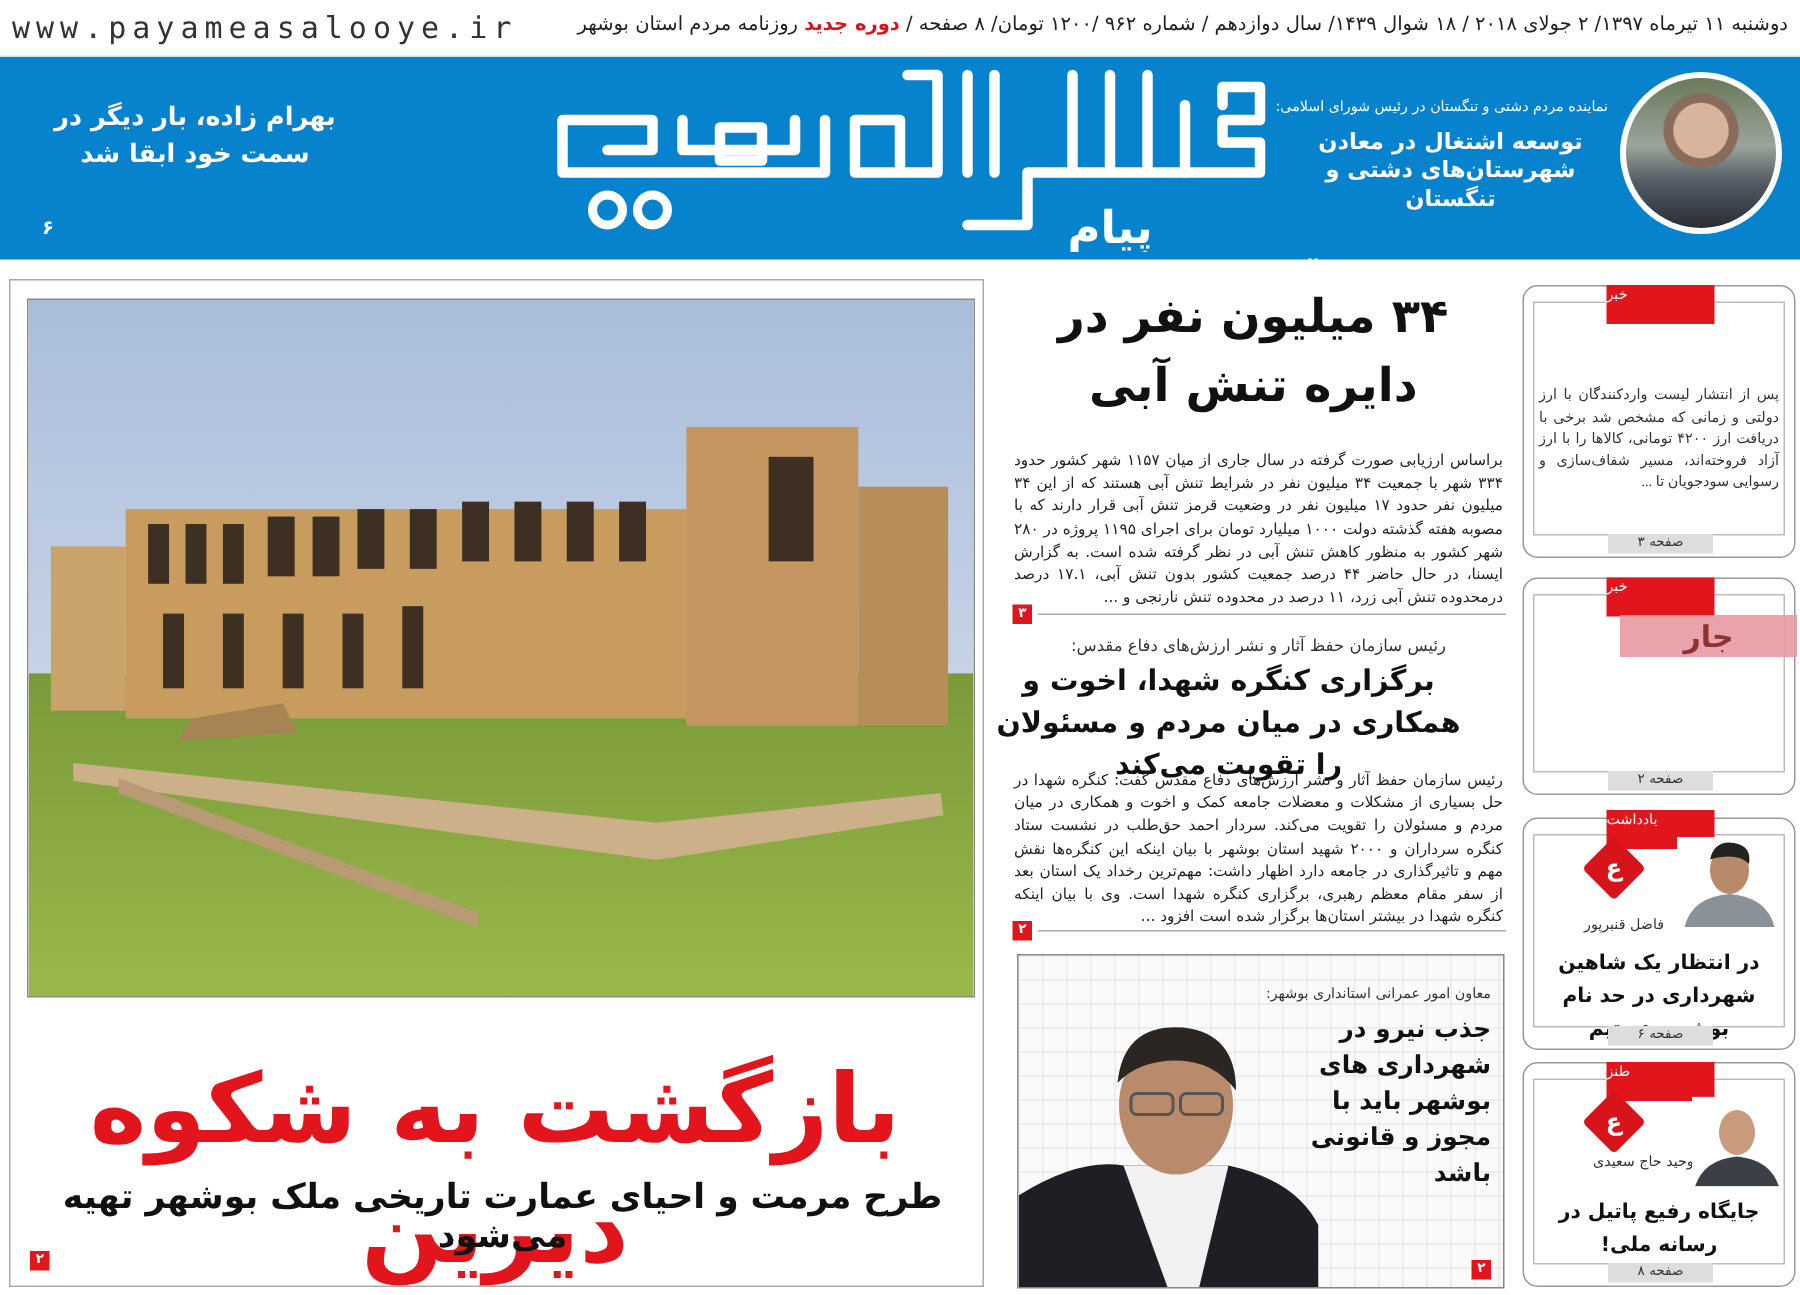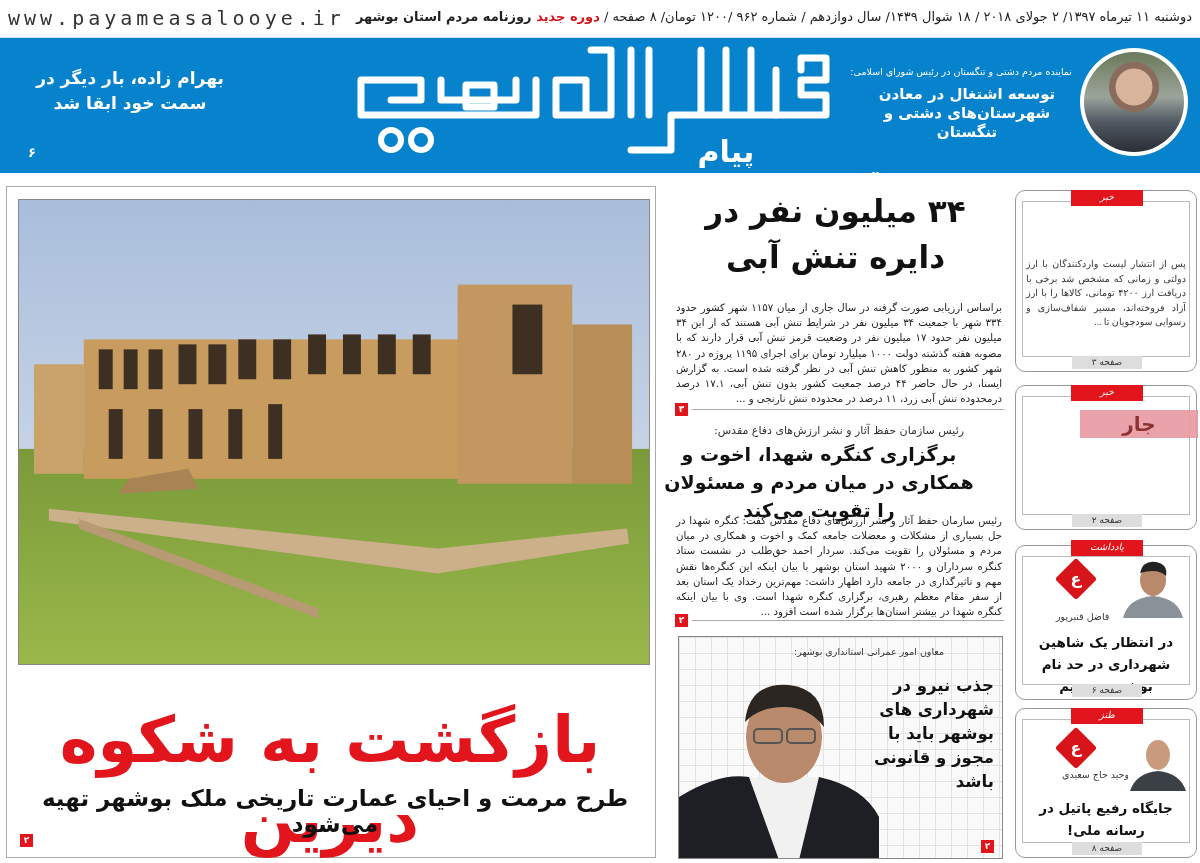--- a/index.html
+++ b/index.html
@@ -4,28 +4,28 @@
 <style>
   * { box-sizing: border-box; margin: 0; padding: 0; }
   html, body { width: 1200px; height: 863px; overflow: hidden; background: #ffffff; }
   body { font-family: "DejaVu Sans", sans-serif; color: #111; position: relative; }
 
   
   .topbar { position: absolute; left: 0; top: 0; width: 1200px; height: 38px; background: #fff; border-bottom: 1px solid #cfe3ee; }
   .topbar .url { position: absolute; left: 8px; top: 6px; font-family: "DejaVu Sans Mono", monospace; font-size: 20px; letter-spacing: 4px; color: #333; }
   .topbar .dateline { position: absolute; right: 8px; top: 9px; direction: rtl; font-size: 13px; color: #222; white-space: nowrap; }
   .topbar .dateline .red { color: #d7141a; font-weight: bold; }
-  .topbar .dateline .bold { font-weight: bold; }
+  .topbar .dateline .bold { font-weight: normal; }
 
   
   .masthead { position: absolute; left: 0; top: 38px; width: 1200px; height: 135px; background: #0782cc; padding-left: 26px; }
   .mast-left { position: absolute; left: 30px; top: 28px; width: 200px; direction: rtl; text-align: center; color: #fff; font-weight: bold; font-size: 17px; line-height: 25px; }
   .mast-left-page { position: absolute; left: 28px; top: 107px; color: #fff; font-size: 13px; font-weight: bold; }
 
-  .logo { position: absolute; left: 331px; top: 2px; width: 505px; height: 128px; }
+  .logo { position: absolute; left: 345px; top: 2px; width: 505px; height: 128px; }
   .logo svg { width: 100%; height: 100%; }
 
   .mast-right { position: absolute; right: 128px; top: 28px; width: 200px; direction: rtl; text-align: right; color: #fff; }
   .mast-right .kicker { font-size: 9.5px; white-space: nowrap; }
   .mast-right .headline { margin-top: 8px; font-size: 15px; font-weight: bold; line-height: 19px; text-align: center; padding-right: 10px; }
   .mast-right .page { position: absolute; left: 0; top: 103px; font-size: 11px; font-weight: bold; }
   .portrait { position: absolute; right: 12px; top: 10px; width: 108px; height: 108px; border-radius: 50%; background: #fff; padding: 4px; }
   .portrait .inner { width: 100%; height: 100%; border-radius: 50%; background: radial-gradient(circle at 50% 35%, #d9b49c 0 22%, #8a6c5c 23% 30%, transparent 31%), linear-gradient(180deg, #6a7a5a 0%, #9ba49a 45%, #515963 70%, #2a2e35 100%); }
 
   
@@ -41,27 +41,27 @@
   .rule { position: absolute; height: 1px; background: #aaa; }
   .story2-kicker { position: absolute; left: 676px; top: 424px; width: 326px; direction: rtl; text-align: center; font-size: 11px; color: #333; }
   .story2-title { position: absolute; left: 656px; top: 440px; width: 326px; direction: rtl; text-align: center; font-weight: bold; font-size: 19px; line-height: 28px; }
   .story2-body { position: absolute; left: 676px; top: 513px; width: 326px; }
 
   .interview { position: absolute; left: 678px; top: 636px; width: 325px; height: 223px; border: 1px solid #888;
     background-color: #fafafa;
     background-image: linear-gradient(#e2e2e2 1px, transparent 1px), linear-gradient(90deg, #e2e2e2 1px, transparent 1px);
     background-size: 16px 16px; overflow: hidden; }
   .interview .person { position: absolute; left: 0; top: 40px; width: 200px; height: 183px; }
-  .interview .kicker { position: absolute; right: 8px; top: 9px; width: 200px; direction: rtl; text-align: left; font-size: 9.5px; color: #333; }
+  .interview .kicker { position: absolute; right: 8px; top: 20px; width: 200px; direction: rtl; text-align: right; font-size: 9.5px; color: #333; }
   .interview .title { position: absolute; right: 8px; top: 37px; width: 140px; direction: rtl; text-align: right; font-weight: bold; font-size: 16.5px; line-height: 24px; }
 
   
   .rbox { position: absolute; left: 1015px; width: 182px; border: 1px solid #999; border-radius: 10px; background: #fff; }
   .rbox .inner { position: absolute; left: 6px; right: 6px; top: 10px; bottom: 14px; border: 1px solid #bbb; }
-  .rbox .tag { position: absolute; left: 55px; top: -1px; width: 72px; height: 16px; background: #e3151c; color: #fff; font-size: 9.5px; text-align: center; line-height: 14px; direction: rtl; font-style: italic; }
+  .rbox .tag { position: absolute; left: 55px; top: -1px; width: 72px; height: 26px; background: #e3151c; color: #fff; font-size: 9.5px; text-align: left; line-height: 14px; direction: rtl; }
   .rbox .pagefoot { position: absolute; left: 56px; bottom: 2px; width: 70px; height: 13px; background: #ddd; font-size: 9px; color: #333; text-align: center; line-height: 13px; direction: rtl; }
   .rbox .title { position: absolute; left: 8px; right: 8px; direction: rtl; text-align: center; font-weight: bold; color: #111; }
   .rbox .text { position: absolute; left: 10px; right: 10px; direction: rtl; text-align: justify; font-size: 9.6px; line-height: 14.5px; color: #333; }
   .jar-banner { position: absolute; left: 1080px; top: 410px; width: 118px; height: 28px; background: #e89aa2; opacity: 0.9; color: #7f1d1d; font-weight: bold; font-size: 20px; direction: rtl; text-align: center; line-height: 28px; letter-spacing: 6px; }
   .avatar-box { position: absolute; right: 8px; width: 70px; height: 60px; overflow: hidden; }
   .column-logo { position: absolute; width: 30px; height: 30px; transform: rotate(45deg); background: #d7141a; border-radius: 3px; }
   .column-logo span { display: block; transform: rotate(-45deg); color: #fff; font-size: 16px; font-weight: bold; text-align: center; line-height: 30px; }
   .author { position: absolute; direction: rtl; font-size: 9.5px; color: #333; }
 </style>
 </head>

